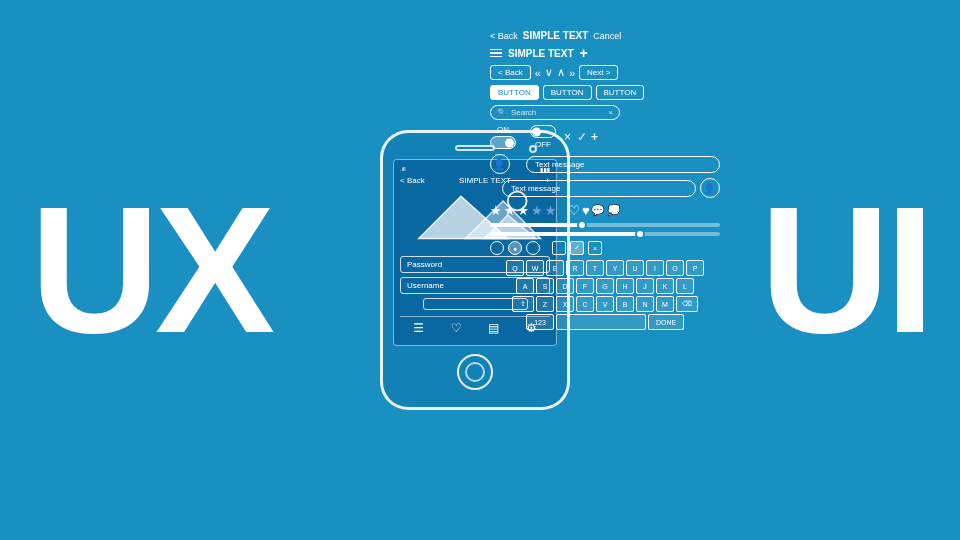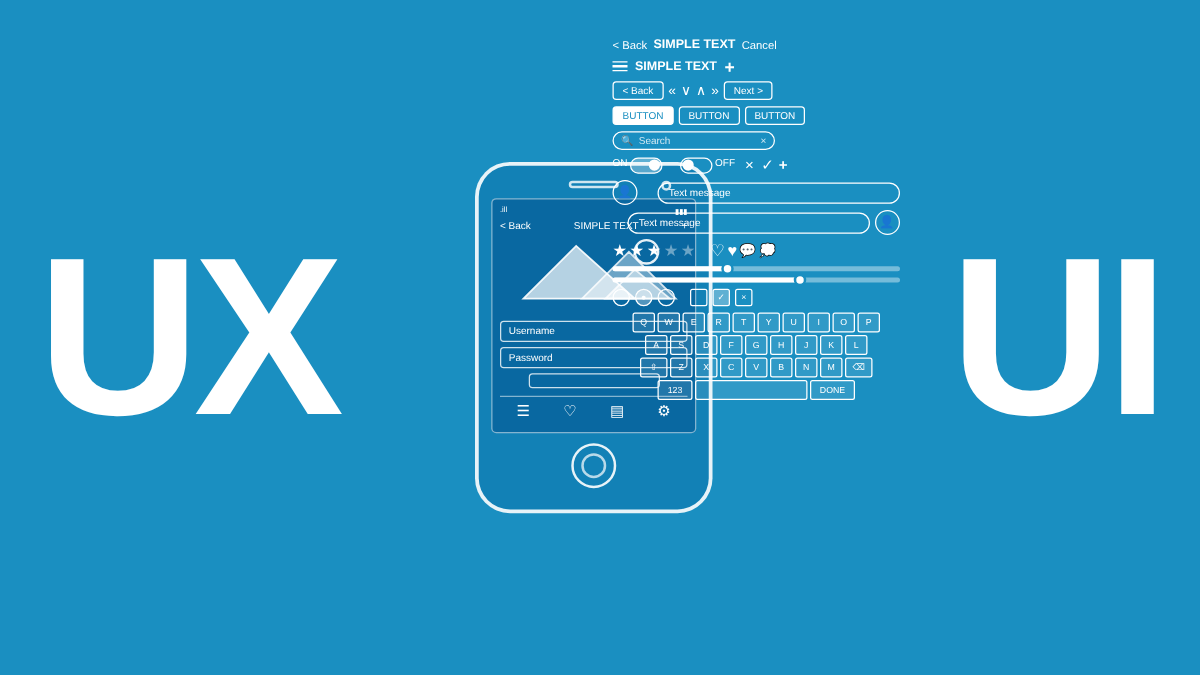--- a/index.html
+++ b/index.html
@@ -228,22 +228,24 @@
       display: flex;
       align-items: center;
       gap: 4px;
       font-size: 8px;
       color: rgba(255,255,255,0.8);
       width: 130px;
     }
 
     .toggle {
       display: inline-flex;
+      align-items: center;
       gap: 2px;
       font-size: 8px;
+      flex-direction: column;
     }
 
     .toggle-pill {
       width: 26px;
       height: 13px;
       border-radius: 7px;
       border: 1.5px solid white;
       position: relative;
       display: inline-block;
     }
@@ -456,22 +458,22 @@
           <circle cx="125" cy="15" r="10" fill="none" stroke="rgba(255,255,255,0.9)" stroke-width="2"></circle>
 
           <polygon points="70,55 110,15 150,55" fill="rgba(255,255,255,0.4)" stroke="rgba(255,255,255,0.8)" stroke-width="1.5"></polygon>
 
           <polygon points="20,55 65,10 115,55" fill="rgba(255,255,255,0.7)" stroke="rgba(255,255,255,0.9)" stroke-width="1.5"></polygon>
 
           <polygon points="90,55 115,30 145,55" fill="rgba(255,255,255,0.5)" stroke="rgba(255,255,255,0.8)" stroke-width="1.5"></polygon>
         </svg>
       </div>
 
+      <div class="phone-input">Password</div>
       <div class="phone-input">Username</div>
-      <div class="phone-input">Password</div>
 
       <div class="phone-button"></div>
 
       <div class="phone-bottom-bar">
         <span>☰</span>
         <span>♡</span>
         <span>▤</span>
         <span>⚙</span>
       </div>
     </div>

